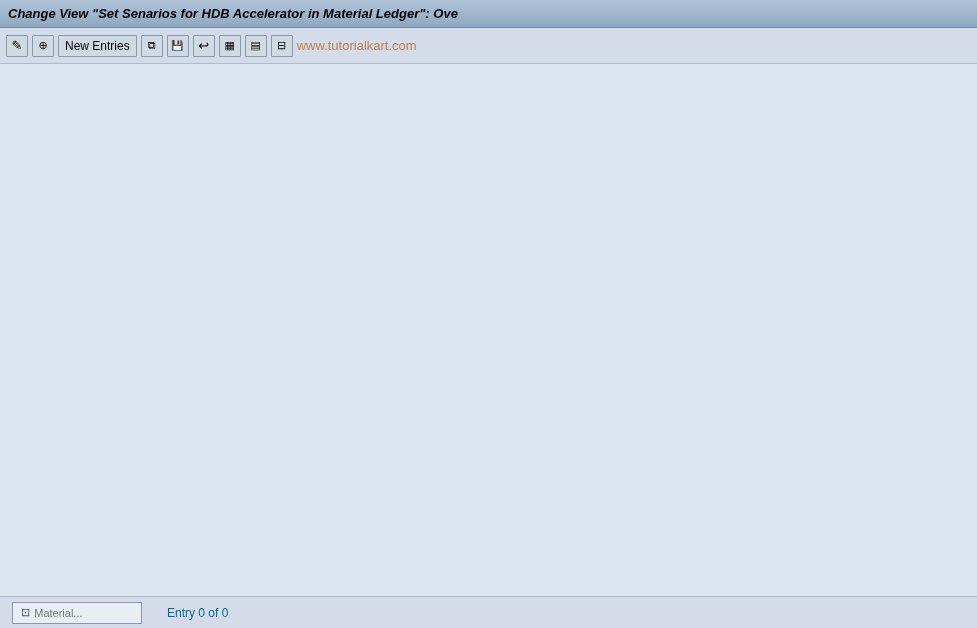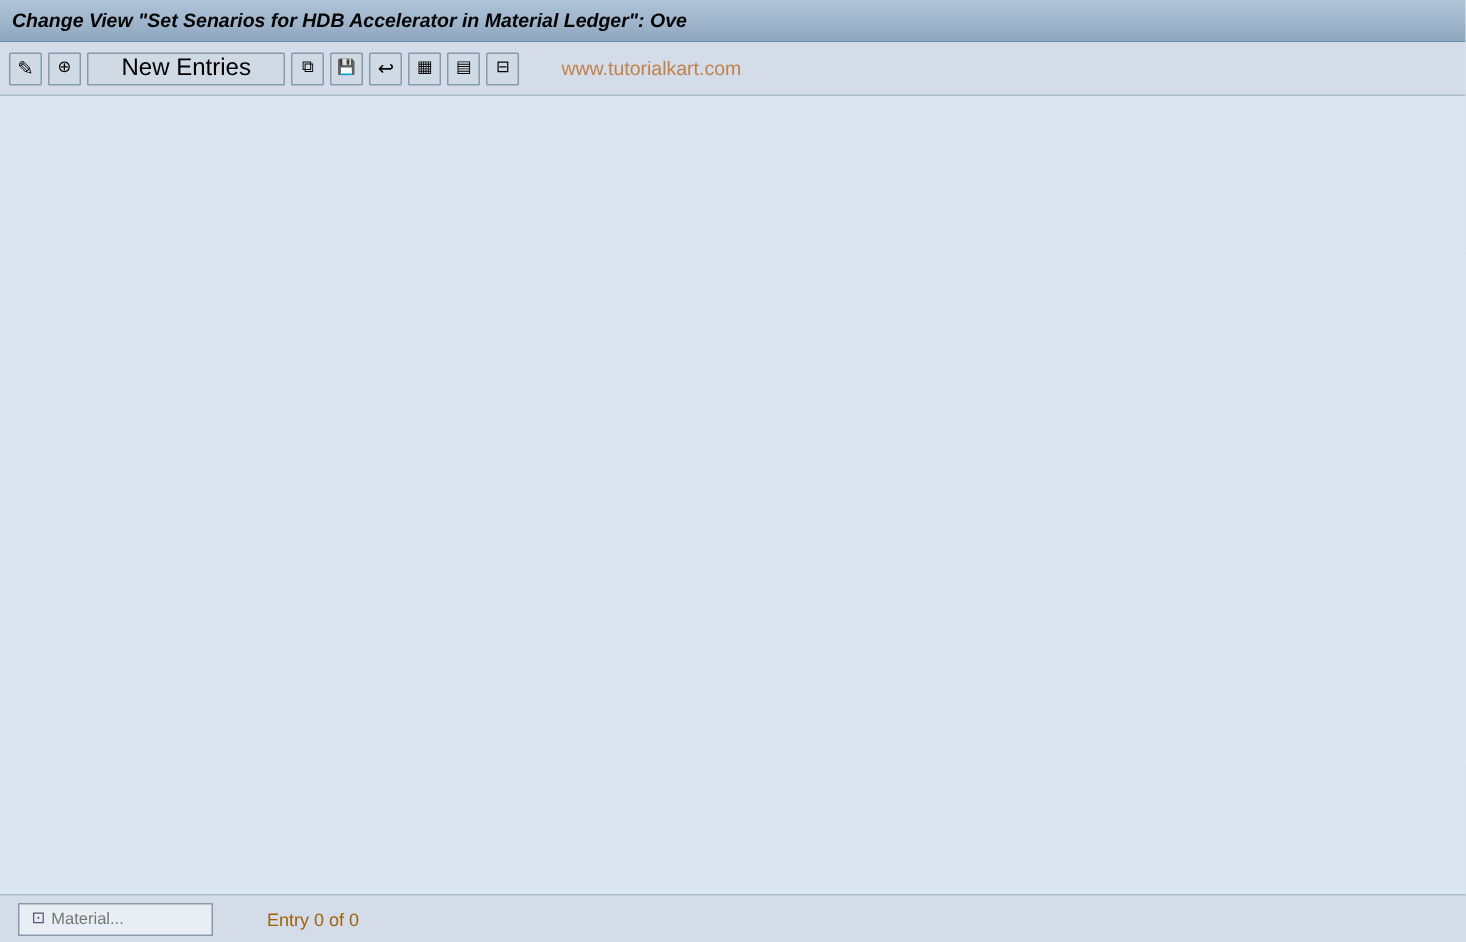--- a/index.html
+++ b/index.html
@@ -50,35 +50,35 @@
       background: #d0dae4;
       cursor: pointer;
       border-radius: 1px;
       font-size: 11px;
     }
 
     .new-entries-btn {
       display: inline-flex;
       align-items: center;
       height: 22px;
-      padding: 0 22px;
+      padding: 0 6px;
       border: 1px solid #8899aa;
       background: #d0dae4;
       cursor: pointer;
-      font-size: 16px;
+      font-size: 12px;
       font-weight: normal;
       border-radius: 1px;
       gap: 3px;
       justify-content: flex-end;
     }
 
     .watermark {
       color: #c0824a;
       font-size: 13px;
-      margin-left: 24px;
+      margin-left: 0;
     }
 
     .main-content {
       background: #dce6f0;
       flex: 1;
       height: calc(628px - 28px - 36px - 32px);
       position: relative;
     }
 
     .status-bar {
@@ -104,22 +104,22 @@
       background: #e8eef4;
       cursor: pointer;
       font-size: 11px;
       color: #777;
       min-width: 130px;
       gap: 4px;
     }
 
     .entry-count {
       font-size: 12px;
-      color: #a16207;
-      margin-left: 24px;
+      color: #0369a1;
+      margin-left: 13px;
     }
 
     .btn-icon {
       font-size: 13px;
       line-height: 1;
     }
   </style>
 </head>
 <body>
 

